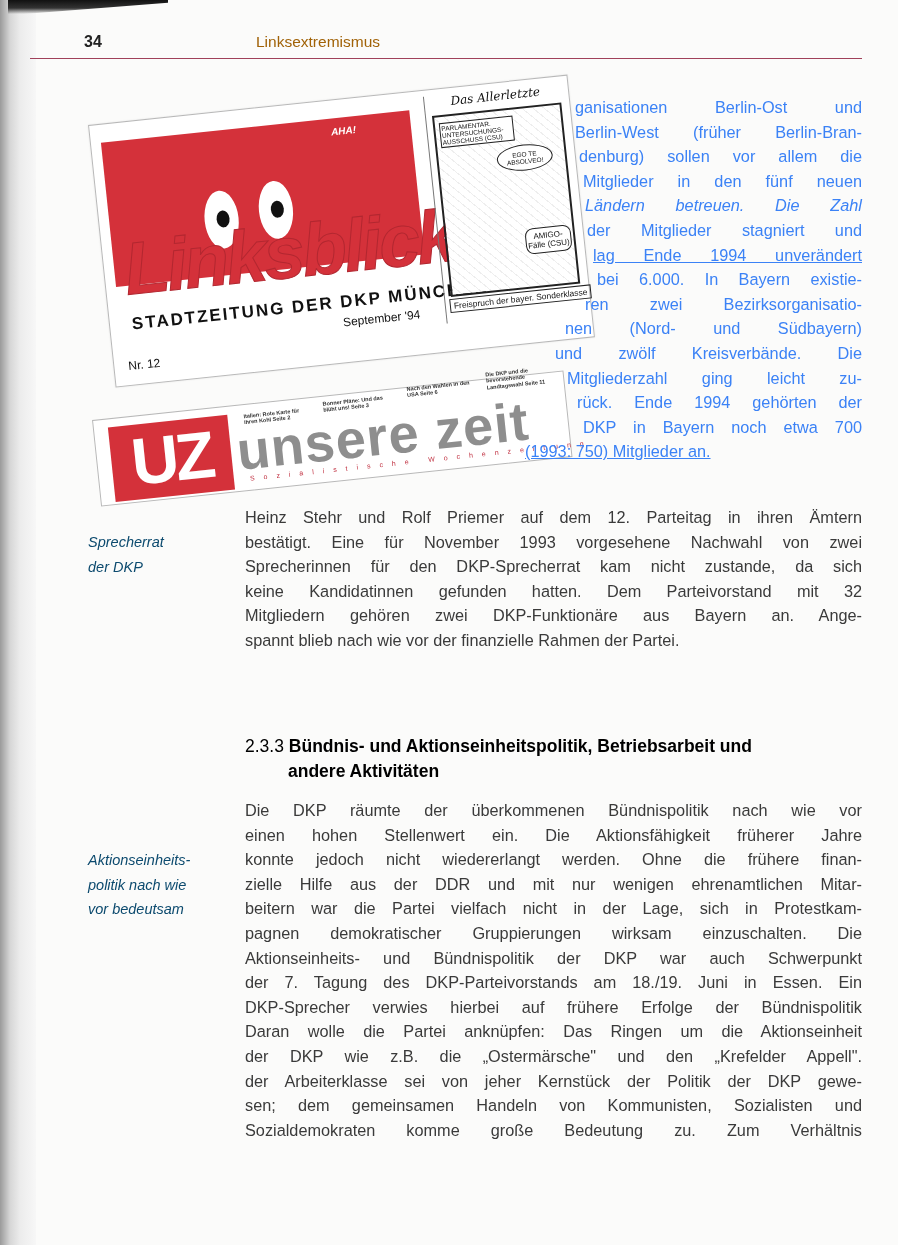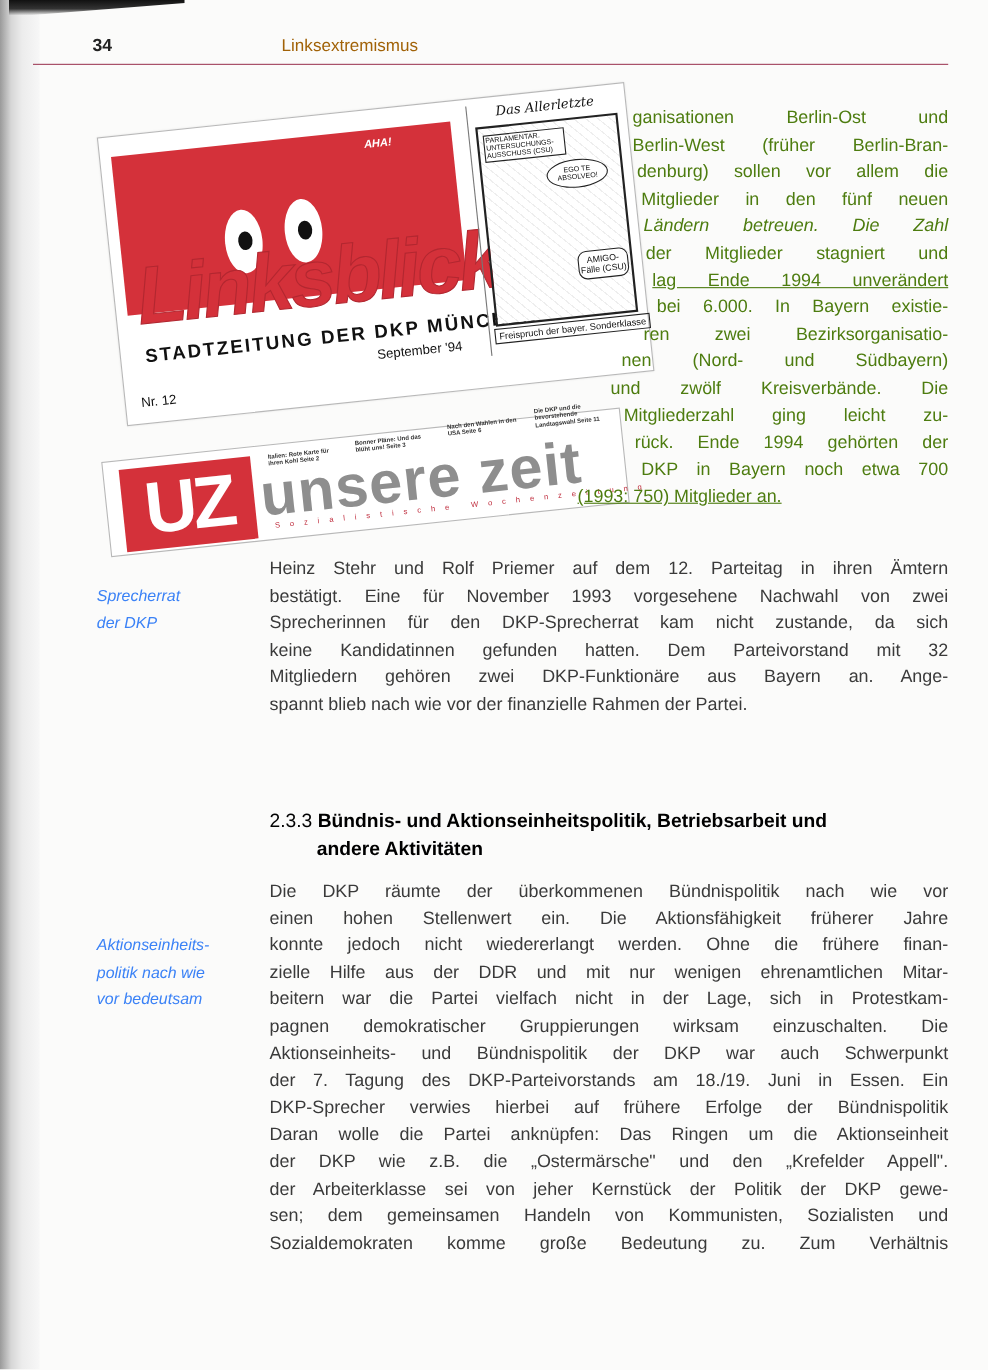--- a/index.html
+++ b/index.html
@@ -65,31 +65,31 @@
     color: #fff; font-size: 66px; font-weight: bold; line-height: 75px; text-align: center; letter-spacing: -4px;
   }
   .uz-title { position: absolute; left: 140px; top: 18px; font-size: 54px; font-weight: bold; color: #8e8e8e; letter-spacing: 1px; line-height: 1; }
   .uz-tagline { position: absolute; left: 150px; top: 70px; font-size: 7px; color: #c03040; letter-spacing: 9px; white-space: nowrap; }
   .uz-teasers { position: absolute; left: 150px; top: -14px; width: 330px; height: 30px; }
   .uz-teaser { position: absolute; font-size: 5.5px; font-weight: bold; color: #333; line-height: 1.15; width: 70px; }
 
   
   .top-text {
     position: absolute; left: 575px; top: 95px; width: 287px;
-    font-size: 16.3px; line-height: 24.6px; color: #4d7c0f; text-align: justify;
+    font-size: 16.3px; line-height: 24.6px; color: #3b82f6; text-align: justify;
   }
   .top-text .line { display: block; text-align: justify; text-align-last: justify; white-space: nowrap; }
   .top-text .line.last { text-align-last: left; text-decoration: underline; }
   .it { font-style: italic; }
 
   .body-col { position: absolute; left: 245px; width: 617px; font-size: 16.3px; line-height: 24.6px; color: #3a3a3a; }
   .body-col .line { display: block; text-align: justify; text-align-last: justify; white-space: nowrap; }
   .body-col .line.last { text-align-last: left; }
 
-  .margin-note { position: absolute; left: 88px; font-size: 14.5px; line-height: 24.6px; color: #3b82f6; font-style: italic; }
+  .margin-note { position: absolute; left: 88px; font-size: 14.5px; line-height: 24.6px; color: #0c4a6e; font-style: italic; }
 
   .section-heading { position: absolute; left: 245px; top: 734px; width: 617px; font-size: 17.5px; line-height: 25px; color: #000000; }
   .section-num { font-weight: normal; }
   .section-title { font-weight: bold; }
 </style>
 </head>
 <body>
 
 <div class="spine"></div>
 <div class="spine-top"></div>

